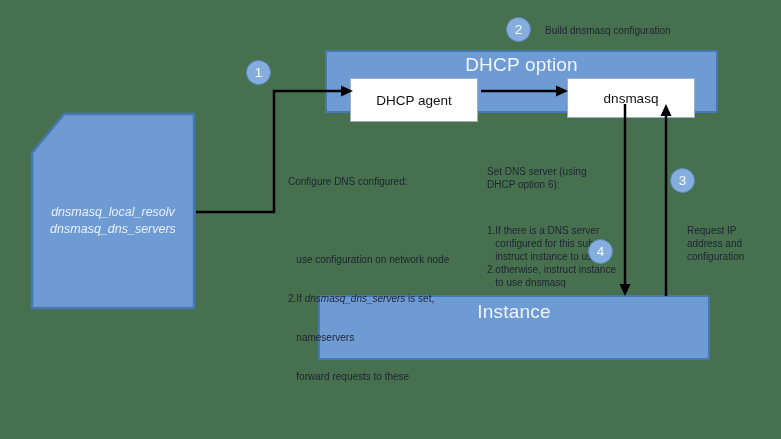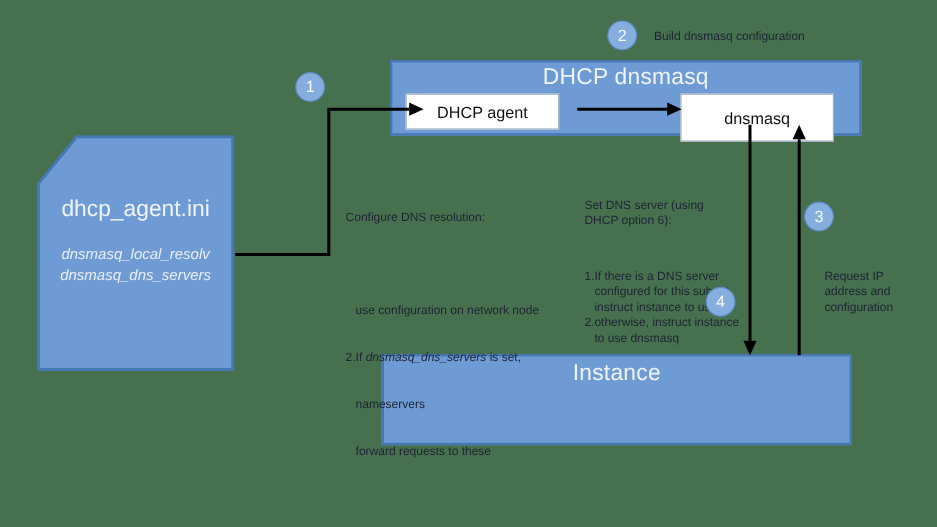--- a/index.html
+++ b/index.html
@@ -71,44 +71,43 @@
 </style>
 </head>
 <body>
 
 <div id="stage">
 
   <div class="file-wrap">
     <svg width="166" height="198" viewBox="0 0 166 198">
       <polygon points="2,41 34,2 164,2 164,196 2,196" fill="#6f9bd4" stroke="#4678b4" stroke-width="2.5"></polygon>
     </svg>
-    <div class="file-title">dhcp_agent.ini</div>
     <div class="file-opt" style="top:93px;">dnsmasq_local_resolv</div>
     <div class="file-opt" style="top:110px;">dnsmasq_dns_servers</div>
   </div>
 
   <div class="node" style="left:325px;top:50px;width:393px;height:63px;">
-    <div class="node-title" style="margin-top:2px;">DHCP dnsmasq</div>
-    <div class="inner-box" style="left:11px;top:26px;width:128px;height:30px;">DHCP agent</div>
+    <div class="node-title" style="margin-top:2px;">DHCP option</div>
+    <div class="inner-box" style="left:23px;top:26px;width:128px;height:44px;">DHCP agent</div>
     <div class="inner-box" style="left:240px;top:26px;width:128px;height:40px;">dnsmasq</div>
   </div>
 
-  <div class="node" style="left:318px;top:295px;width:392px;height:76px;">
+  <div class="node" style="left:318px;top:295px;width:392px;height:65px;">
     <div class="node-title" style="margin-top:4px;">Instance</div>
   </div>
 
   <div class="badge" style="left:246px;top:60px;">1</div>
   <div class="badge" style="left:506px;top:17px;">2</div>
   <div class="badge" style="left:670px;top:168px;">3</div>
   <div class="badge" style="left:588px;top:239px;">4</div>
 
   <div class="ann" style="left:545px;top:24px;">Build dnsmasq configuration</div>
 
   <div class="ann" style="left:288px;top:149px;">
-    <div>Configure DNS resolution:</div>
+    <div>Configure DNS configured:</div>
     <div class="gap-a">
       <div>   use configuration on network node</div>
       <div><span>2.If </span><span class="it">dnsmasq_dns_servers</span><span> is set,</span></div>
       <div>   nameservers</div>
       <div>   forward requests to these</div>
     </div>
   </div>
 
   <div class="ann" style="left:487px;top:139px;">
     <div>Set DNS server (using

